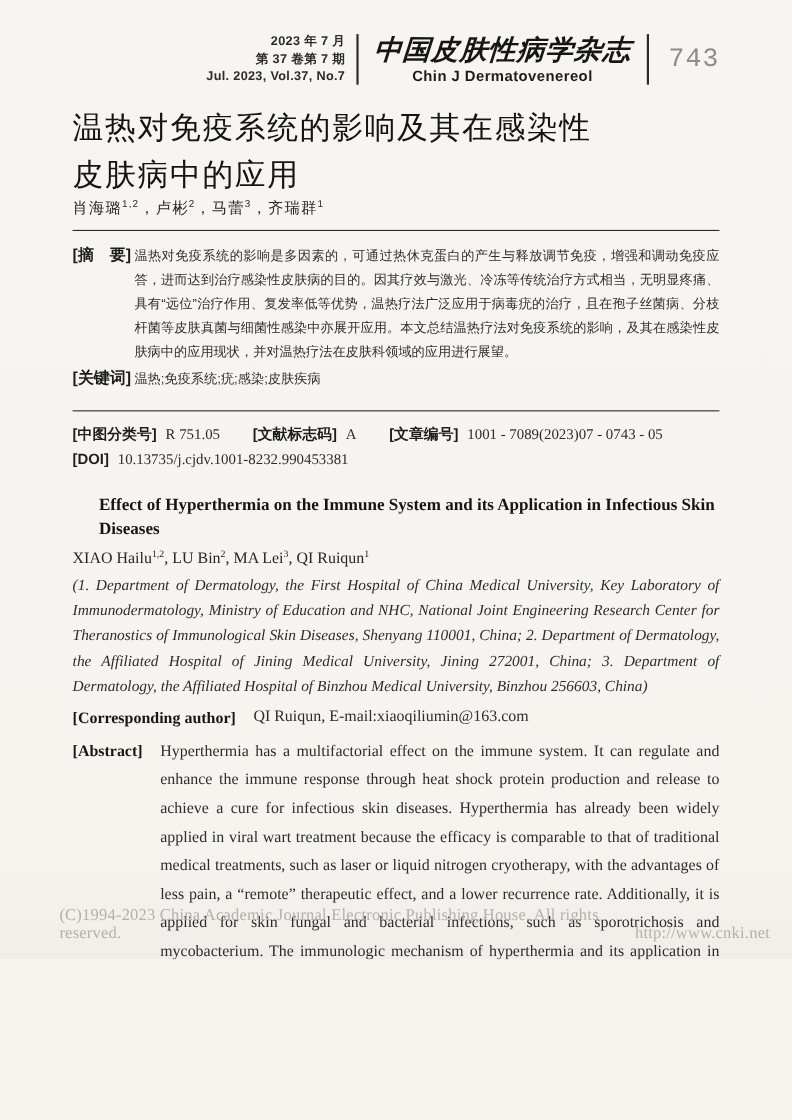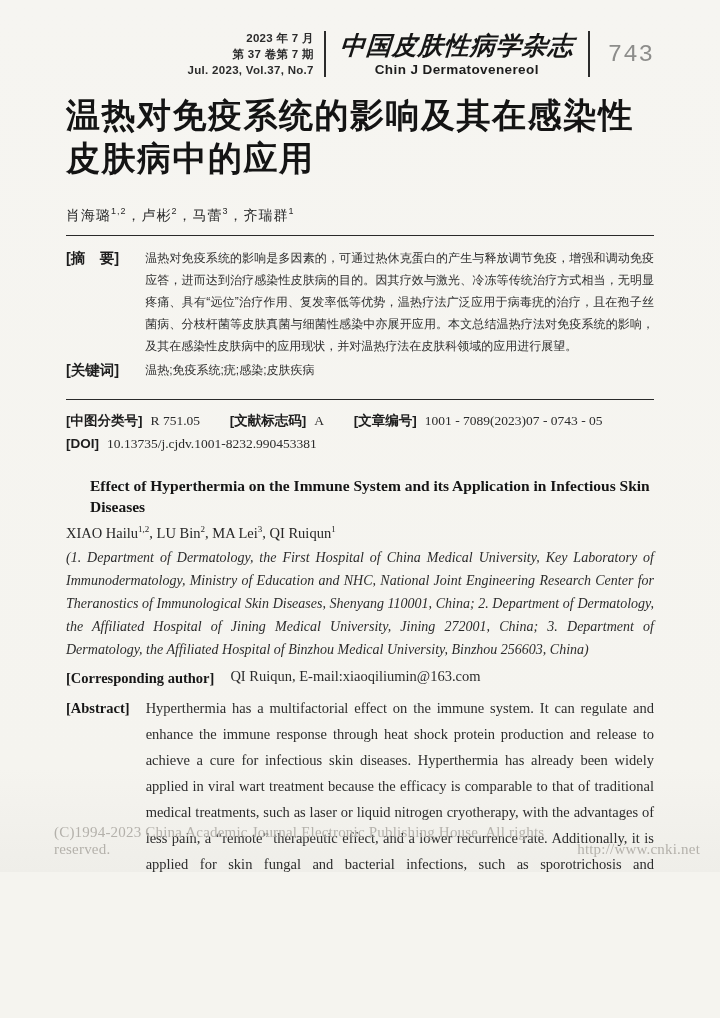--- a/index.html
+++ b/index.html
@@ -38,31 +38,31 @@
     font-size: 13.5px; font-weight: bold; letter-spacing: 0.4px;
     color: #1c1c1c; margin-top: 2px;
   }
   .page-num {
     font-family: Liberation Mono, monospace; font-size: 24px;
     color: #8d8d8b; padding-left: 8px; letter-spacing: 1px;
   }
 
   
   .article-title {
-    margin: 12px 0 0; font-size: 34px; font-weight: 700;
+    margin: 12px 0 0; font-size: 28px; font-weight: 400;
     line-height: 43px; letter-spacing: 1.5px; color: #141414;
   }
-  .authors-cn { margin-top: 26px; font-size: 14px; color: #2a2a2a; letter-spacing: 1px; }
+  .authors-cn { margin-top: 0; font-size: 14px; color: #2a2a2a; letter-spacing: 1px; }
   sup { font-size: 9px; }
 
   .rule { border: none; border-top: 1.5px solid #2a2a2a; margin: 10px 0 0; }
 
   
   .abstract-cn { padding: 11px 0 8px; }
-  .lrow { display: flex; gap: 26px; }
+  .lrow { display: flex; gap: 3px; }
   .lrow + .lrow { margin-top: 2px; }
   .l-label { font-weight: bold; font-size: 14.5px; line-height: 22px; white-space: nowrap; color: #1d1d1d; }
   .l-text  { font-size: 12px; line-height: 22px; text-align: justify; color: #2e2e2e; flex: 1; }
 
   
   .meta { padding: 9px 0 4px; font-size: 13.5px; line-height: 23px; }
   .meta .pair { margin-right: 26px; white-space: nowrap; }
   .meta .m-label { font-weight: bold; color: #1d1d1d; }
   .meta .m-value { font-family: "Liberation Serif", serif; color: #2b2b2b; margin-left: 8px; }
 

